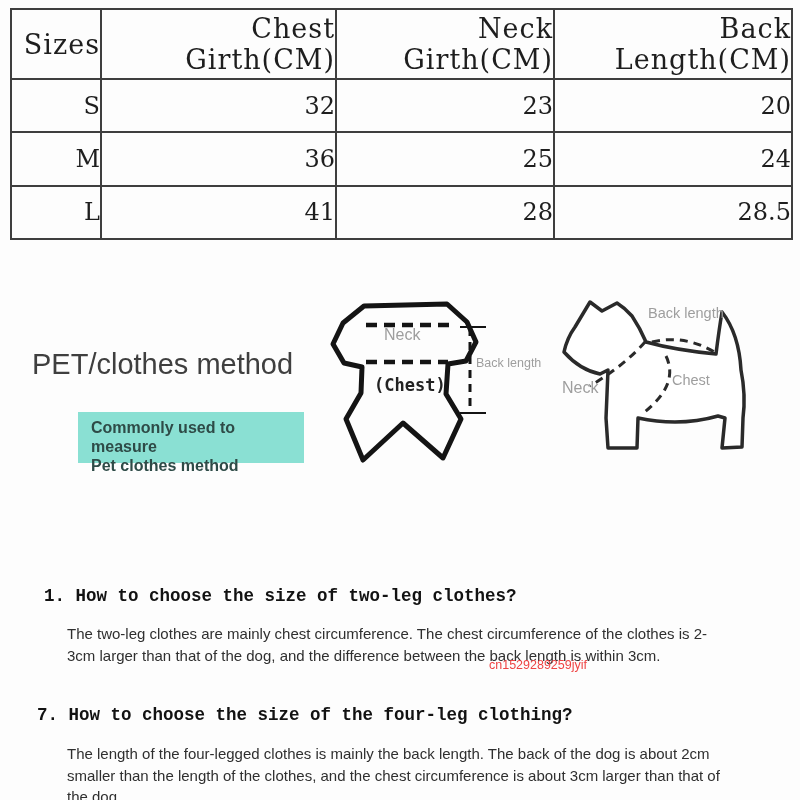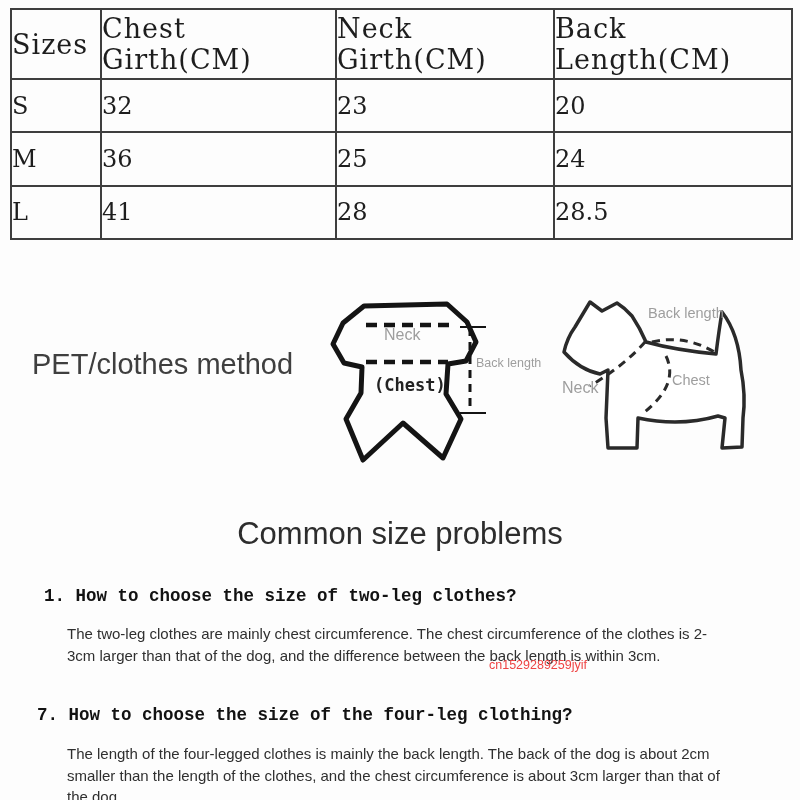--- a/index.html
+++ b/index.html
@@ -18,21 +18,21 @@
     position: absolute;
     left: 10px; top: 8px;
     width: 781px; height: 232px;
     border-collapse: collapse;
     table-layout: fixed;
     font-family: "DejaVu Serif", "Liberation Serif", serif;
     color: #1e1e1e;
   }
   table.size-table th, table.size-table td {
     border: 2px solid #3e3e3e;
-    text-align: left;
+    text-align: right;
     vertical-align: middle;
     font-weight: normal;
     padding: 0;
   }
   table.size-table thead th { height: 70px; font-size: 27px; letter-spacing: 1px; }
   table.size-table tbody td { height: 32px; font-size: 24px; }
   .col-size { width: 90px; }
   .col-chest { width: 235px; }
   .col-neck { width: 218px; }
   .col-back { width: 238px; }
@@ -141,20 +141,24 @@
         <td>41</td>
         <td>28</td>
         <td>28.5</td>
       </tr>
     </tbody>
   </table>
 
 
   <div class="pet-method-title">PET/clothes method</div>
 
+  <div class="callout">
+    <div>Commonly used to measure</div>
+    <div>Pet clothes method</div>
+  </div>
 
   <svg class="clothes-diagram" width="235" height="195" viewBox="0 0 235 195">
     <path d="M 48,14 L 131,12 L 151,30 L 160,50 L 150,69 L 132,72 L 130,102 L 145,127 L 127,166 L 87,131 L 47,168 L 30,127 L 45,101 L 46,75 L 28,71 L 17,52 L 27,31 Z" fill="#fdfdfd" stroke="#141414" stroke-width="5" stroke-linejoin="round"></path>
     <line x1="50" y1="33" x2="140" y2="33" stroke="#141414" stroke-width="4.5" stroke-dasharray="11 7"></line>
     <line x1="50" y1="70" x2="132" y2="70" stroke="#141414" stroke-width="4.5" stroke-dasharray="11 7"></line>
     <line x1="154" y1="36" x2="154" y2="121" stroke="#141414" stroke-width="3" stroke-dasharray="8 6"></line>
     <line x1="144" y1="35" x2="170" y2="35" stroke="#141414" stroke-width="2"></line>
     <line x1="144" y1="121" x2="170" y2="121" stroke="#141414" stroke-width="2"></line>
     <text class="diag-label" x="68" y="48" font-size="16">Neck</text>
     <text class="diag-label-dark" x="58" y="99" font-size="17">(Chest)</text>
@@ -164,21 +168,20 @@
   <svg class="dog-diagram" width="260" height="190" viewBox="0 0 260 190">
     <path d="M 24,62 Q 27,48 35,37 L 50,12 L 62,21 L 77,13 Q 85,18 92,26 Q 100,38 106,52 Q 135,60 176,64 Q 179,40 182,22 Q 199,44 201,80 Q 206,105 203,128 L 202,157 L 182,158 L 185,128 L 178,126 Q 140,137 98,128 L 97,158 L 68,158 L 66,128 L 68,80 L 60,84 Q 40,80 24,62 Z" fill="#ffffff" stroke="#2a2a2a" stroke-width="3.5" stroke-linejoin="round"></path>
     <path d="M 105,52 Q 85,75 50,96" fill="none" stroke="#2a2a2a" stroke-width="3" stroke-dasharray="8 6"></path>
     <path d="M 126,66 Q 140,95 102,124" fill="none" stroke="#2a2a2a" stroke-width="3" stroke-dasharray="8 6"></path>
     <path d="M 112,52 Q 145,44 176,63" fill="none" stroke="#2a2a2a" stroke-width="3" stroke-dasharray="8 6"></path>
     <text class="diag-label" x="108" y="28" font-size="14.5">Back length</text>
     <text class="diag-label" x="22" y="103" font-size="16">Neck</text>
     <text class="diag-label" x="132" y="95" font-size="14.5">Chest</text>
   </svg>
 
-  <div class="faq-title">Common size problems</div>
 
   <div class="faq-question faq-q1">1. How to choose the size of two-leg clothes?</div>
   <div class="faq-answer faq-a1">The two-leg clothes are mainly chest circumference. The chest circumference of the clothes is 2-3cm larger than that of the dog, and the difference between the back length is within 3cm.</div>
 
   <div class="watermark">cn1529289259jyif</div>
 
   <div class="faq-question faq-q2">7. How to choose the size of the four-leg clothing?</div>
   <div class="faq-answer faq-a2">The length of the four-legged clothes is mainly the back length. The back of the dog is about 2cm smaller than the length of the clothes, and the chest circumference is about 3cm larger than that of the dog.</div>
 
 </div>

